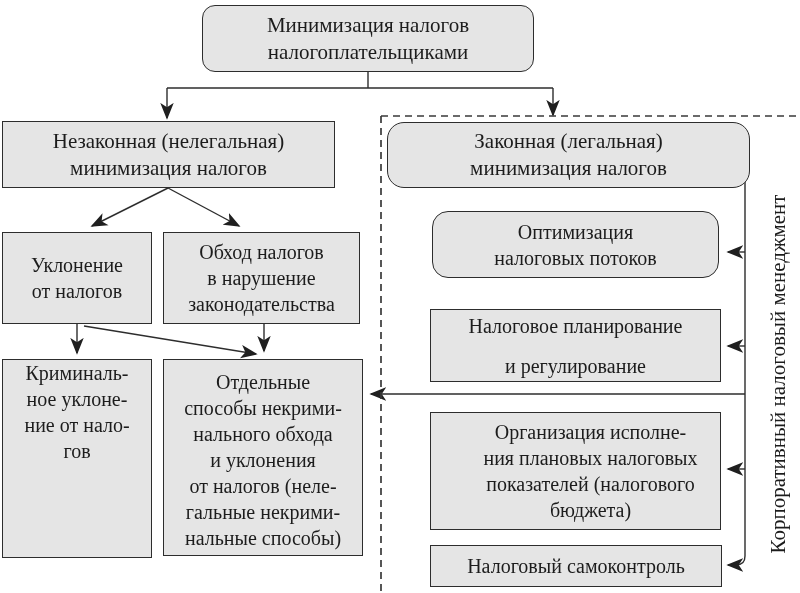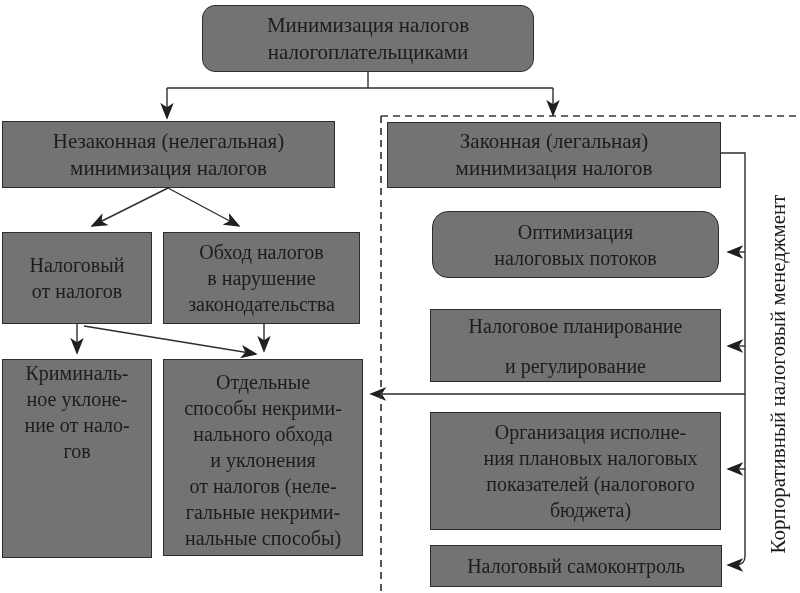--- a/index.html
+++ b/index.html
@@ -2,37 +2,37 @@
 <html><head>
 <meta charset="utf-8">
 <style>
   html,body{margin:0;padding:0;background:#ffffff;}
   #stage{
     position:relative;width:800px;height:593px;background:#ffffff;overflow:hidden;
     font-family:"Liberation Serif","DejaVu Serif",serif;color:#1c1c1c;
   }
   #wires{position:absolute;left:0;top:0;width:800px;height:593px;}
   .box{
-    position:absolute;box-sizing:border-box;border:1.6px solid #2d2d2d;background:#737373;
+    position:absolute;box-sizing:border-box;border:1.6px solid #2d2d2d;background:#e5e5e5;
     display:flex;flex-direction:column;align-items:center;justify-content:center;
     text-align:center;font-size:20px;line-height:26px;z-index:2;
   }
   .box span{display:block;white-space:nowrap;}
   .rounded-sm{border-radius:13px;}
   .rounded-lg{border-radius:16px;}
   .lg{font-size:21px;line-height:27px;}
   .top-align{justify-content:flex-start;}
   .pad-top{padding-top:4px;}
   #node-root        {left:202px;top:5px;  width:332px;height:67px;}
   #node-illegal     {left:2px;  top:121px;width:333px;height:67px;}
   #node-evasion     {left:2px;  top:232px;width:150px;height:92px;}
   #node-circumvention{left:163px;top:232px;width:197px;height:92px;}
   #node-criminal    {left:2px;  top:359px;width:150px;height:199px;}
   #node-separate    {left:163px;top:359px;width:200px;height:197px;}
-  #node-legal       {left:387px;top:122px;width:334px;height:66px;}
+  #node-legal       {left:387px;top:122px;width:363px;height:66px;border-radius:17px;}
   #node-optimization{left:432px;top:211px;width:287px;height:67px;}
   #node-planning    {left:430px;top:309px;width:291px;height:73px;gap:14px;}
   #node-organization{left:430px;top:412px;width:291px;height:118px;padding-left:30px;}
   #node-selfcontrol {left:430px;top:545px;width:292px;height:42px;}
   #side-label{
     position:absolute;left:558px;top:354px;width:440px;height:40px;
     display:flex;align-items:center;justify-content:center;
     transform:rotate(-90deg);transform-origin:50% 50%;
     font-size:21px;white-space:nowrap;z-index:1;
   }
@@ -74,21 +74,21 @@
     <span>Минимизация налогов</span>
     <span>налогоплательщиками</span>
   </div>
 
   <div class="box lg" id="node-illegal">
     <span>Незаконная (нелегальная)</span>
     <span>минимизация налогов</span>
   </div>
 
   <div class="box" id="node-evasion">
-    <span>Налоговый</span>
+    <span>Уклонение</span>
     <span>от налогов</span>
   </div>
 
   <div class="box" id="node-circumvention">
     <span>Обход налогов</span>
     <span>в нарушение</span>
     <span>законодательства</span>
   </div>
 
   <div class="box top-align" id="node-criminal">

